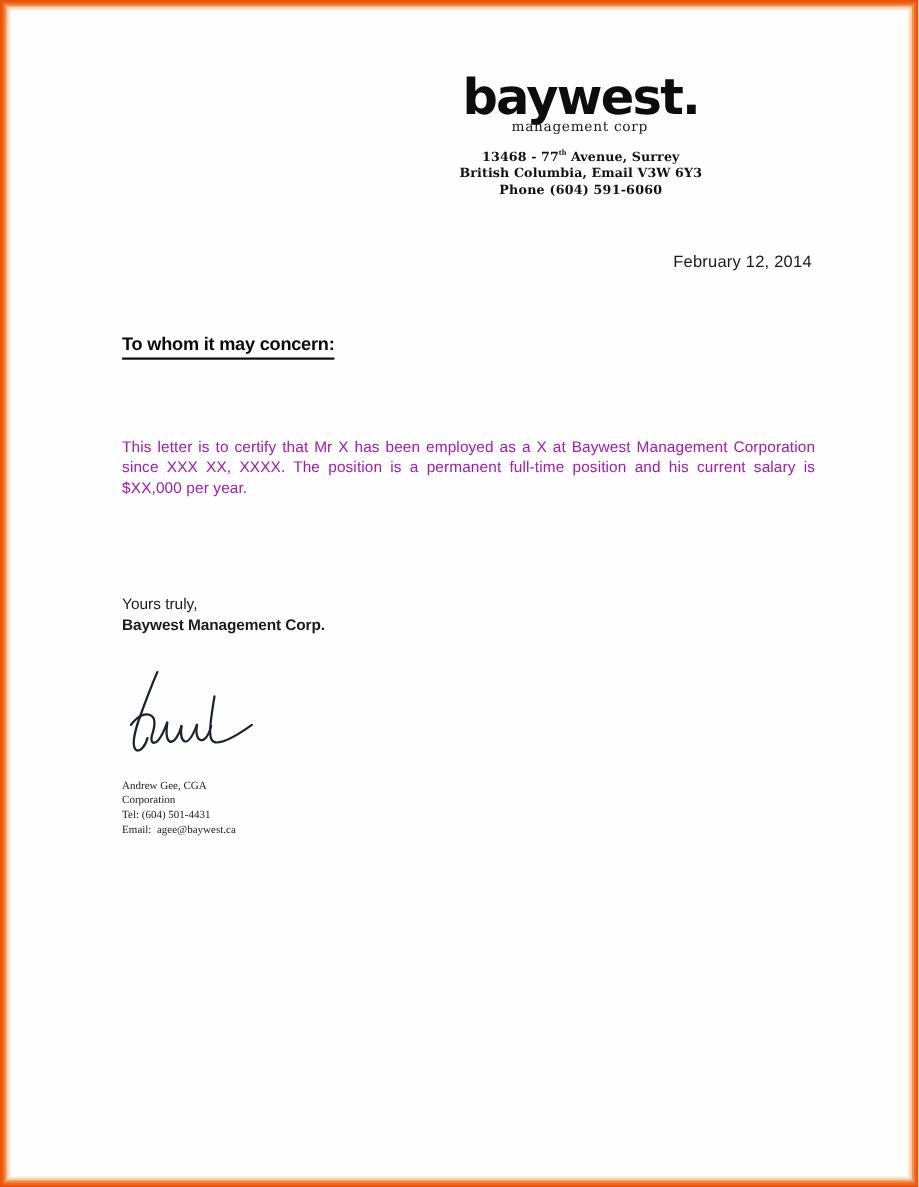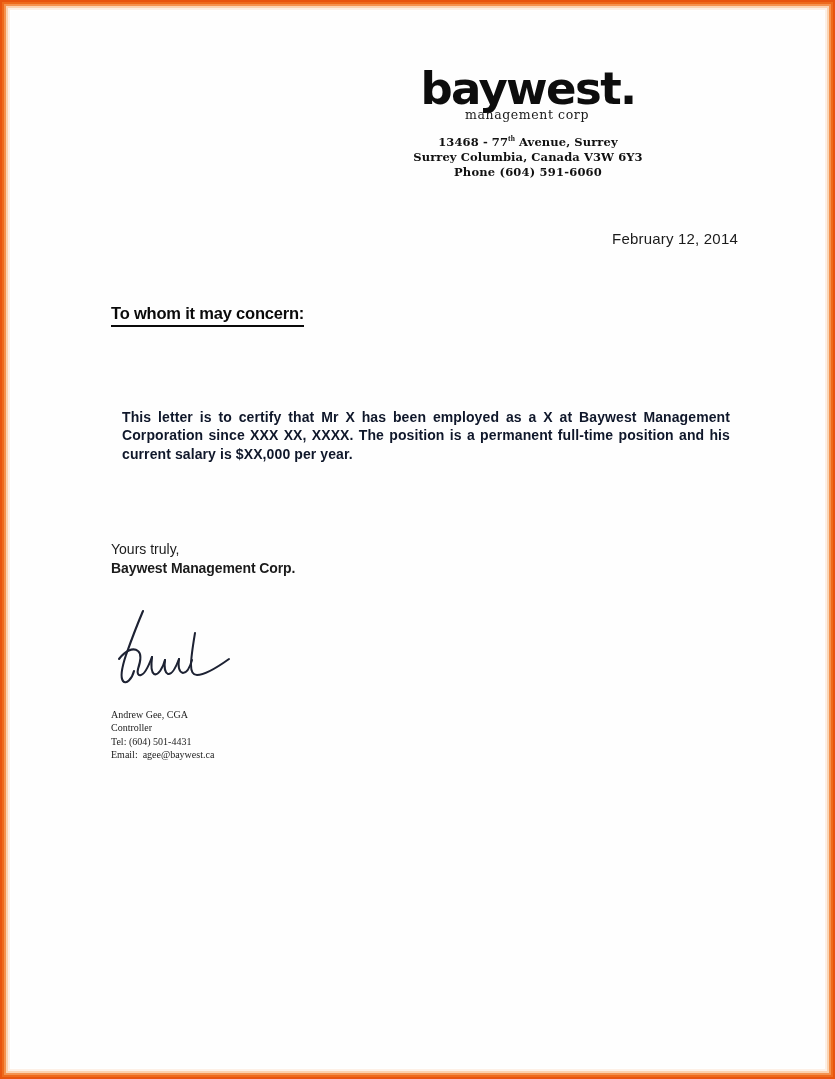--- a/index.html
+++ b/index.html
@@ -112,25 +112,24 @@
 
   .body-block {
     position: absolute;
     left: 100px;
     top: 386px;
     width: 630px;
   }
   .para {
     font-size: 14px;
     line-height: 1.32;
-    color: #0f172a;
+    color: #a21caf;
     text-align: justify;
-    margin: 11px;
+    margin: 0;
     letter-spacing: 0.1px;
-    font-weight: bold;
   }
   .para.second {
     margin-top: 25px;
     text-align: left;
   }
 
   .closing {
     position: absolute;
     left: 100px;
     top: 529px;
@@ -175,21 +174,21 @@
 <div class="scan-frame">
 
   <div class="page">
 
     <div class="letterhead">
       <div class="logo-word">baywest.</div>
       <div class="logo-tagline">management corp</div>
 
       <div class="address-block">
         <div><span>13468 - 77</span><sup>th</sup><span> Avenue, Surrey</span></div>
-        <div>Surrey Columbia, Canada V3W 6Y3</div>
+        <div>British Columbia, Email V3W 6Y3</div>
         <div class="phone-line">Phone  (604) 591-6060</div>
       </div>
     </div>
 
     <div class="date-line">February 12, 2014</div>
 
     <div class="salutation">To whom it may concern:</div>
 
     <div class="body-block">
       <p class="para">This letter is to certify that Mr X has been employed as a X at Baywest Management Corporation since XXX XX, XXXX. The position is a permanent full-time position and his current salary is $XX,000 per year.</p>
@@ -208,21 +207,21 @@
           <path d="M45 50 C 44 58, 44 65, 47 67 C 51 69, 56 61, 58 53" stroke-width="2.1"></path>
           <path d="M58 53 C 57 60, 58 66, 61 67 C 65 68, 69 60, 72 52" stroke-width="2"></path>
           <path d="M72 52 C 71 59, 72 65, 76 66 C 80 66, 83 60, 85 53" stroke-width="2"></path>
           <path d="M88 26 C 86 38, 84 50, 84 58 C 84 64, 86 68, 90 68 C 97 68, 108 62, 122 52" stroke-width="2"></path>
         </g>
       </svg>
     </div>
 
     <div class="signer-block">
       <div>Andrew Gee, CGA</div>
-      <div>Controller</div>
+      <div>Corporation</div>
       <div>Tel: (604) 501-4431</div>
       <div>Email:  agee@baywest.ca</div>
     </div>
 
   </div>
 
   <div class="border-layer"></div>
 </div>
 
 </body></html>

